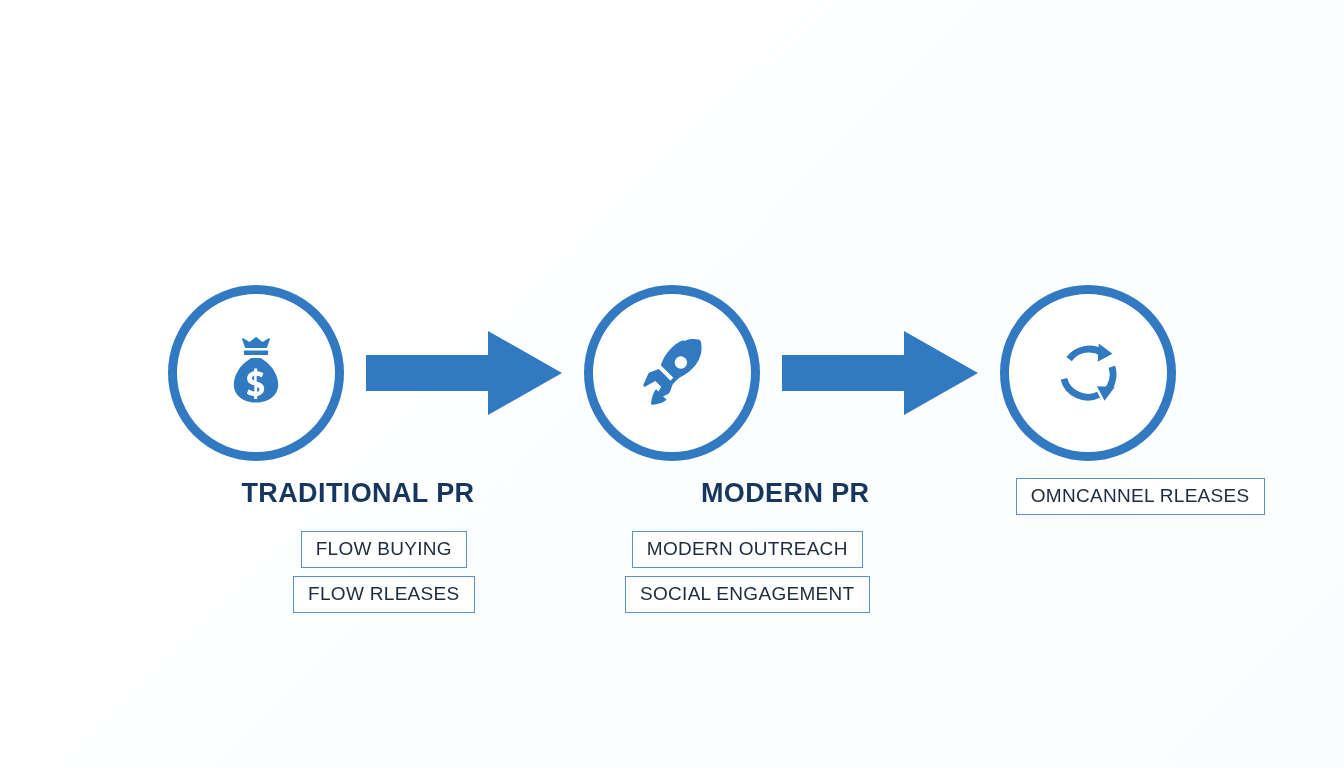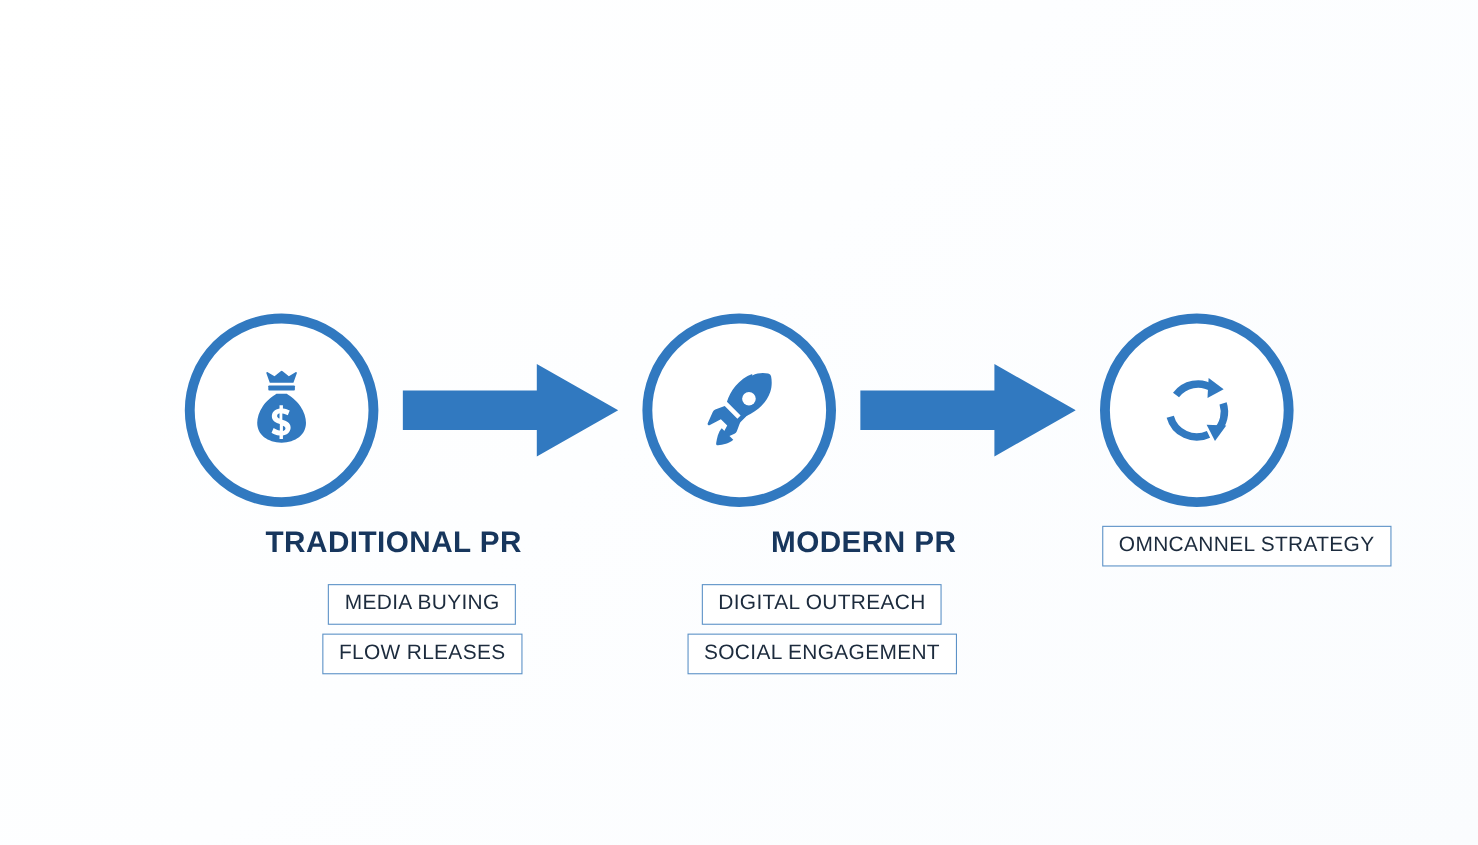--- a/index.html
+++ b/index.html
@@ -197,34 +197,34 @@
       </span>
     </div>
 
   </div>
 
   <div class="labels">
 
     <div class="col">
       <div class="col-heading">TRADITIONAL PR</div>
       <div class="tag-list">
-        <div class="tag">MEDIA BUYING</div>
+        <div class="tag">FLOW BUYING</div>
         <div class="tag">FLOW RLEASES</div>
       </div>
     </div>
 
     <div class="col">
       <div class="col-heading">MODERN PR</div>
       <div class="tag-list">
-        <div class="tag">DIGITAL OUTREACH</div>
+        <div class="tag">MODERN OUTREACH</div>
         <div class="tag">SOCIAL ENGAGEMENT</div>
       </div>
     </div>
 
     <div class="col">
       <div class="tag-list">
-        <div class="tag">OMNCANNEL STRATEGY</div>
+        <div class="tag">OMNCANNEL RLEASES</div>
       </div>
     </div>
 
   </div>
 
 </div>
 
 </body></html>

